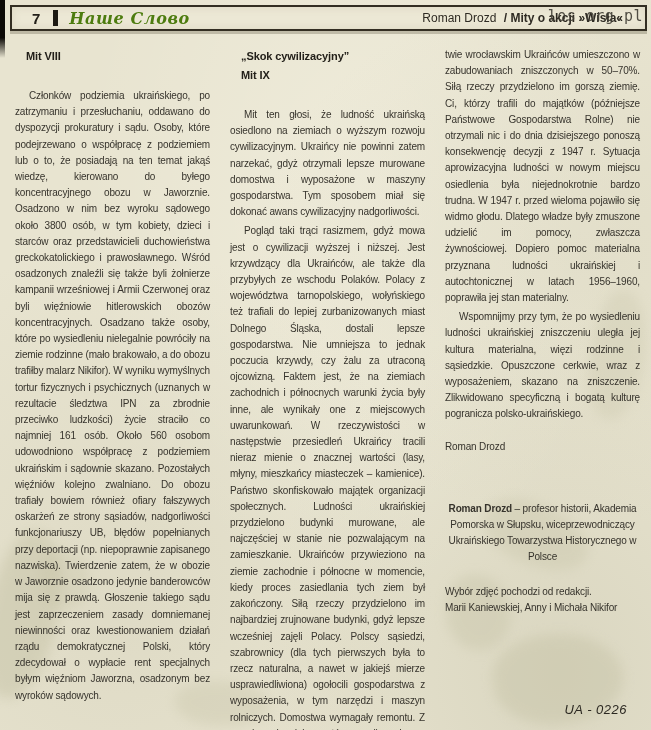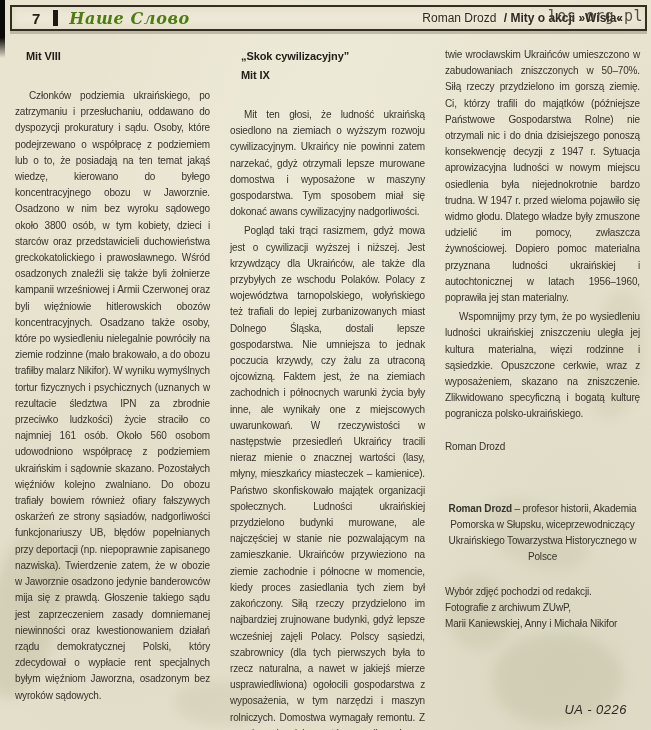--- a/index.html
+++ b/index.html
@@ -105,21 +105,20 @@
       <p>Pogląd taki trąci rasizmem, gdyż mowa jest o cywilizacji wyższej i niższej. Jest krzywdzący dla Ukraińców, ale także dla przybyłych ze wschodu Polaków. Polacy z województwa tarnopolskiego, wołyńskiego też trafiali do lepiej zurbanizowanych miast Dolnego Śląska, dostali lepsze gospodarstwa. Nie umniejsza to jednak poczucia krzywdy, czy żalu za utraconą ojcowizną. Faktem jest, że na ziemiach zachodnich i północnych warunki życia były inne, ale wynikały one z miejscowych uwarunkowań. W rzeczywistości w następstwie przesiedleń Ukraińcy tracili nieraz mienie o znacznej wartości (lasy, młyny, mieszkańcy miasteczek – kamienice). Państwo skonfiskowało majątek organizacji społecznych. Ludności ukraińskiej przydzielono budynki murowane, ale najczęściej w stanie nie pozwalającym na zamieszkanie. Ukraińców przywieziono na ziemie zachodnie i północne w momencie, kiedy proces zasiedlania tych ziem był zakończony. Siłą rzeczy przydzielono im najbardziej zrujnowane budynki, gdyż lepsze wcześniej zajęli Polacy. Polscy sąsiedzi, szabrownicy (dla tych pierwszych była to rzecz naturalna, a nawet w jakiejś mierze usprawiedliwiona) ogołocili gospodarstwa z wyposażenia, w tym narzędzi i maszyn rolniczych. Domostwa wymagały remontu. Z urzędowych dokumentów wynika, że w ówczesnym województwie szczecińskim na 9800 zajętych gospodarstw około 7450 było poważnie zniszczonych, w tym blisko 3000 wymagało odbudowy; w województwie olsztyńskim na przydzielone 14000 gospodarstw 10000 wymagało poważnego remontu; w wojewódz-</p>
     </div>
 
     <div class="col">
       <p class="no-indent">twie wrocławskim Ukraińców umieszczono w zabudowaniach zniszczonych w 50–70%. Siłą rzeczy przydzielono im gorszą ziemię. Ci, którzy trafili do majątków (późniejsze Państwowe Gospodarstwa Rolne) nie otrzymali nic i do dnia dzisiejszego ponoszą konsekwencję decyzji z 1947 r. Sytuacja aprowizacyjna ludności w nowym miejscu osiedlenia była niejednokrotnie bardzo trudna. W 1947 r. przed wieloma pojawiło się widmo głodu. Dlatego władze były zmuszone udzielić im pomocy, zwłaszcza żywnościowej. Dopiero pomoc materialna przyznana ludności ukraińskiej i autochtonicznej w latach 1956–1960, poprawiła jej stan materialny.</p>
       <p>Wspomnijmy przy tym, że po wysiedleniu ludności ukraińskiej zniszczeniu uległa jej kultura materialna, więzi rodzinne i sąsiedzkie. Opuszczone cerkwie, wraz z wyposażeniem, skazano na zniszczenie. Zlikwidowano specyficzną i bogatą kulturę pogranicza polsko-ukraińskiego.</p>
       <p class="signature">Roman Drozd</p>
       <p class="bio"><b>Roman Drozd</b><span> – profesor historii, Akademia Pomorska w Słupsku, wiceprzewodniczący Ukraińskiego Towarzystwa Historycznego w Polsce</span></p>
       <p class="credits">
         <span class="c-line">Wybór zdjęć pochodzi od redakcji.</span>
-        <span class="c-line">Fotografie z archiwum ZUwP,</span>
         <span class="c-line">Marii Kaniewskiej, Anny i Michała Nikifor</span>
       </p>
     </div>
 
   </div>
 
   <div class="stamp">UA - 0226</div>
 
 </div>
 

